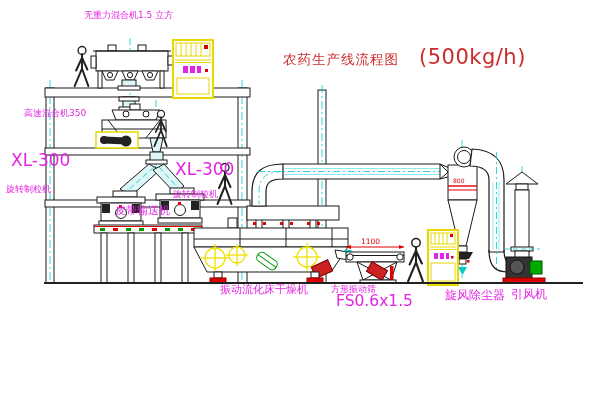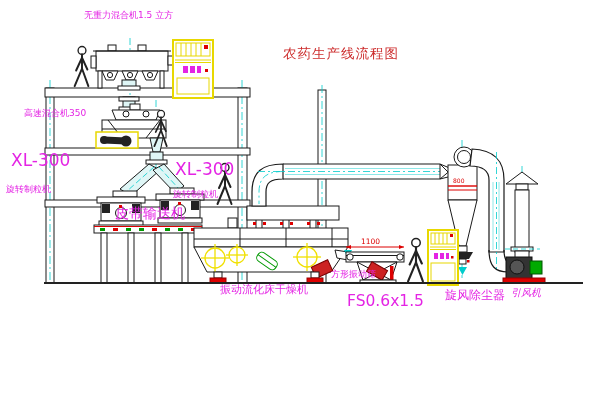--- a/index.html
+++ b/index.html
@@ -296,31 +296,32 @@
     <use href="#person-shape" transform="translate(161,110) scale(0.88)"></use>
     <use href="#person-shape" transform="translate(225,163) scale(1.0)"></use>
     <use href="#person-shape" transform="translate(416,238) scale(1.06)"></use>
 
     <line x1="44" y1="283" x2="583" y2="283" stroke="#222" stroke-width="1.8"></line>
   </g>
 </svg>
 
 <div class="title">
   <span class="zh">农药生产线流程图</span>
+  <span class="cap">(500kg/h)</span>
 </div>
 
 <div class="lbl" style="left:84px;top:11px;font-size:9px;">无重力混合机1.5 立方</div>
 <div class="lbl" style="left:24px;top:109px;font-size:9px;">高速混合机350</div>
 <div class="lbl" style="left:11px;top:152px;font-size:17px;">XL-300</div>
 <div class="lbl" style="left:6px;top:185px;font-size:9px;">旋转制粒机</div>
 <div class="lbl" style="left:175px;top:161px;font-size:17px;">XL-300</div>
 <div class="lbl" style="left:173px;top:190px;font-size:9px;">旋转制粒机</div>
-<div class="lbl" style="left:115px;top:206px;font-size:14px;">皮带输送机</div>
+<div class="lbl" style="left:115px;top:206px;font-size:11px;font-family:Liberation Mono, monospace;">皮带输送机</div>
 <div class="lbl" style="left:220px;top:284px;font-size:11px;">振动流化床干燥机</div>
-<div class="lbl" style="left:331px;top:270px;font-size:9px;">方形振动筛</div>
-<div class="lbl" style="left:336px;top:294px;font-size:15.5px;margin-left:11px;">FS0.6x1.5</div>
+<div class="lbl" style="left:331px;top:285px;font-size:9px;">方形振动筛</div>
+<div class="lbl" style="left:336px;top:294px;font-size:15.5px;">FS0.6x1.5</div>
 <div class="lbl" style="left:445px;top:289px;font-size:12px;">旋风除尘器</div>
-<div class="lbl" style="left:511px;top:288px;font-size:10px;font-style:italic;">引风机</div>
+<div class="lbl" style="left:511px;top:288px;font-size:12px;">引风机</div>
 
 <div class="dim" style="left:361px;top:238px;font-size:7.5px;">1100</div>
 <div class="dim" style="left:453px;top:178px;font-size:6px;">800</div>
 
 </div>
 
 </body></html>

